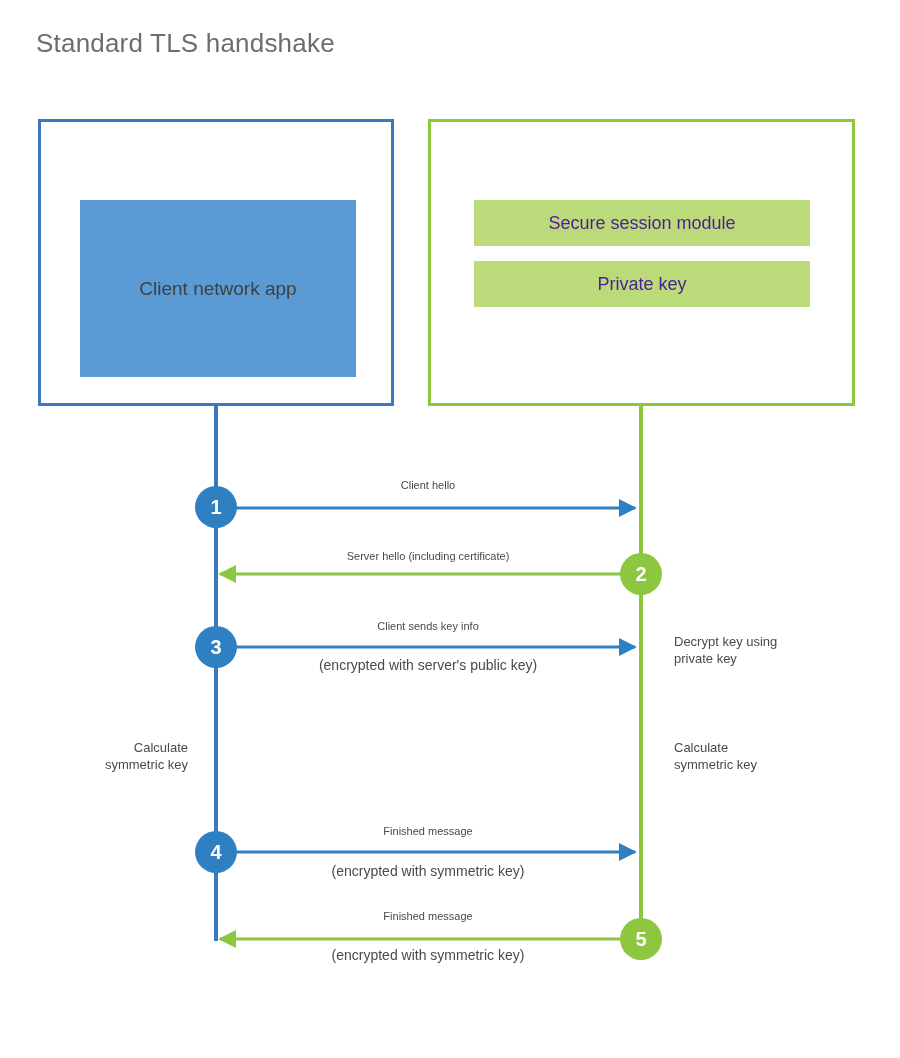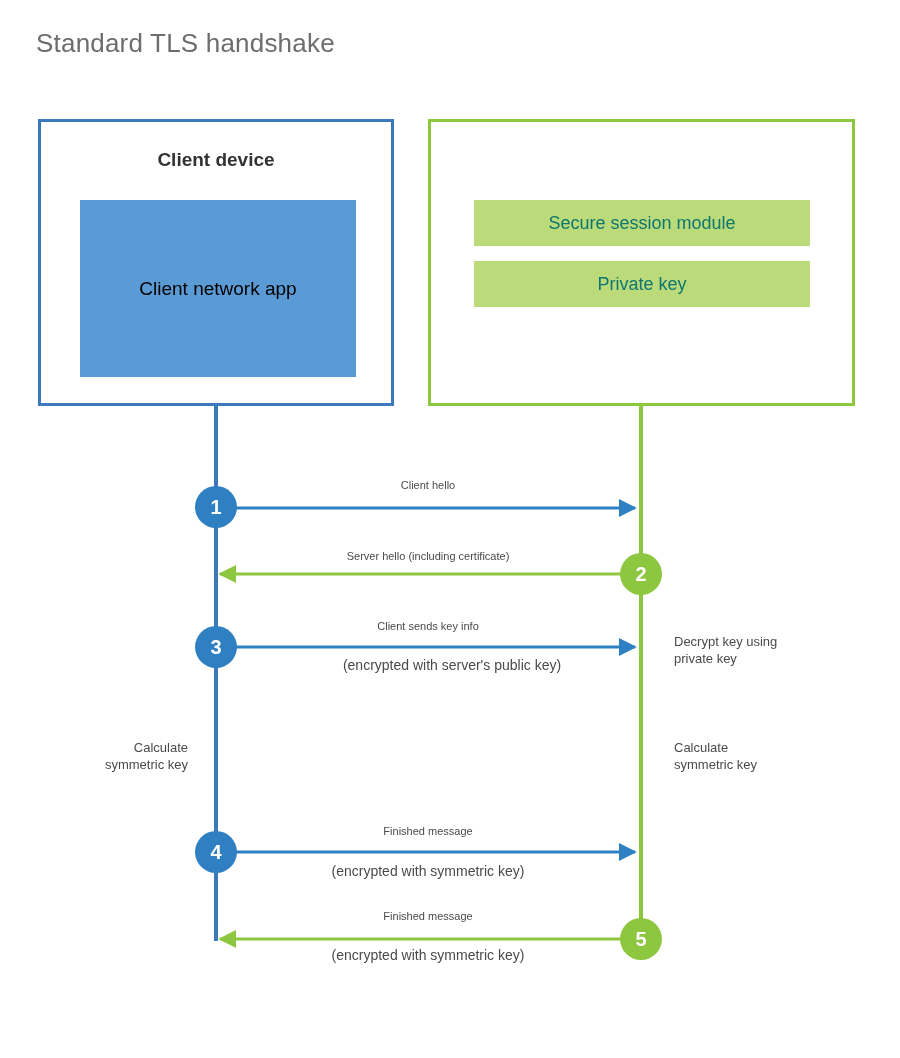--- a/index.html
+++ b/index.html
@@ -66,42 +66,42 @@
   }
 
   
   #client-app {
     position: absolute;
     left: 39px;
     top: 78px;
     width: 276px;
     height: 177px;
     background: #5b9bd5;
-    color: #000000;
+    color: #404040;
     font-size: 19px;
     line-height: 27px;
     text-align: center;
     display: flex;
     align-items: center;
     justify-content: center;
     box-sizing: border-box;
     padding: 0 12px;
   }
 
   
   #server-modules {
     position: absolute;
     left: 43px;
     top: 78px;
     width: 336px;
   }
   .server-bar {
     height: 46px;
     background: #bbdb7a;
-    color: #0f766e;
+    color: #4c1d95;
     font-size: 18px;
     display: flex;
     align-items: center;
     justify-content: center;
     margin-bottom: 15px;
     box-sizing: border-box;
   }
   .server-bar:last-child { margin-bottom: 0; }
 
   
@@ -179,21 +179,20 @@
   .annotation.left-align  { text-align: left; }
 </style>
 </head>
 <body>
 
 <div id="stage">
 
   <div id="page-title">Standard TLS handshake</div>
 
   <div id="client-box" class="party-box">
-    <div class="party-title">Client device</div>
     <div id="client-app">Client network app</div>
   </div>
 
   <div id="server-box" class="party-box">
     <div id="server-modules">
       <div class="server-bar">Secure session module</div>
       <div class="server-bar">Private key</div>
     </div>
   </div>
 
@@ -225,21 +224,21 @@
   <div class="step-circle server" style="left:620px; top:553px;">2</div>
   <div class="step-circle client" style="left:195px; top:626px;">3</div>
   <div class="step-circle client" style="left:195px; top:831px;">4</div>
   <div class="step-circle server" style="left:620px; top:918px;">5</div>
 
   <div class="msg-label" style="left:428px; top:479px;">Client hello</div>
 
   <div class="msg-label" style="left:428px; top:550px;">Server hello (including certificate)</div>
 
   <div class="msg-label" style="left:428px; top:620px;">Client sends key info</div>
-  <div class="msg-sub" style="left:428px; top:657px;margin-left:24px;">(encrypted with server's public key)</div>
+  <div class="msg-sub" style="left:428px; top:657px;">(encrypted with server's public key)</div>
 
   <div class="msg-label" style="left:428px; top:825px;">Finished message</div>
   <div class="msg-sub" style="left:428px; top:863px;">(encrypted with symmetric key)</div>
 
   <div class="msg-label" style="left:428px; top:910px;">Finished message</div>
   <div class="msg-sub" style="left:428px; top:947px;">(encrypted with symmetric key)</div>
 
   <div class="annotation left-align" style="left:674px; top:633px; width:170px;">Decrypt key using
 private key</div>
 

